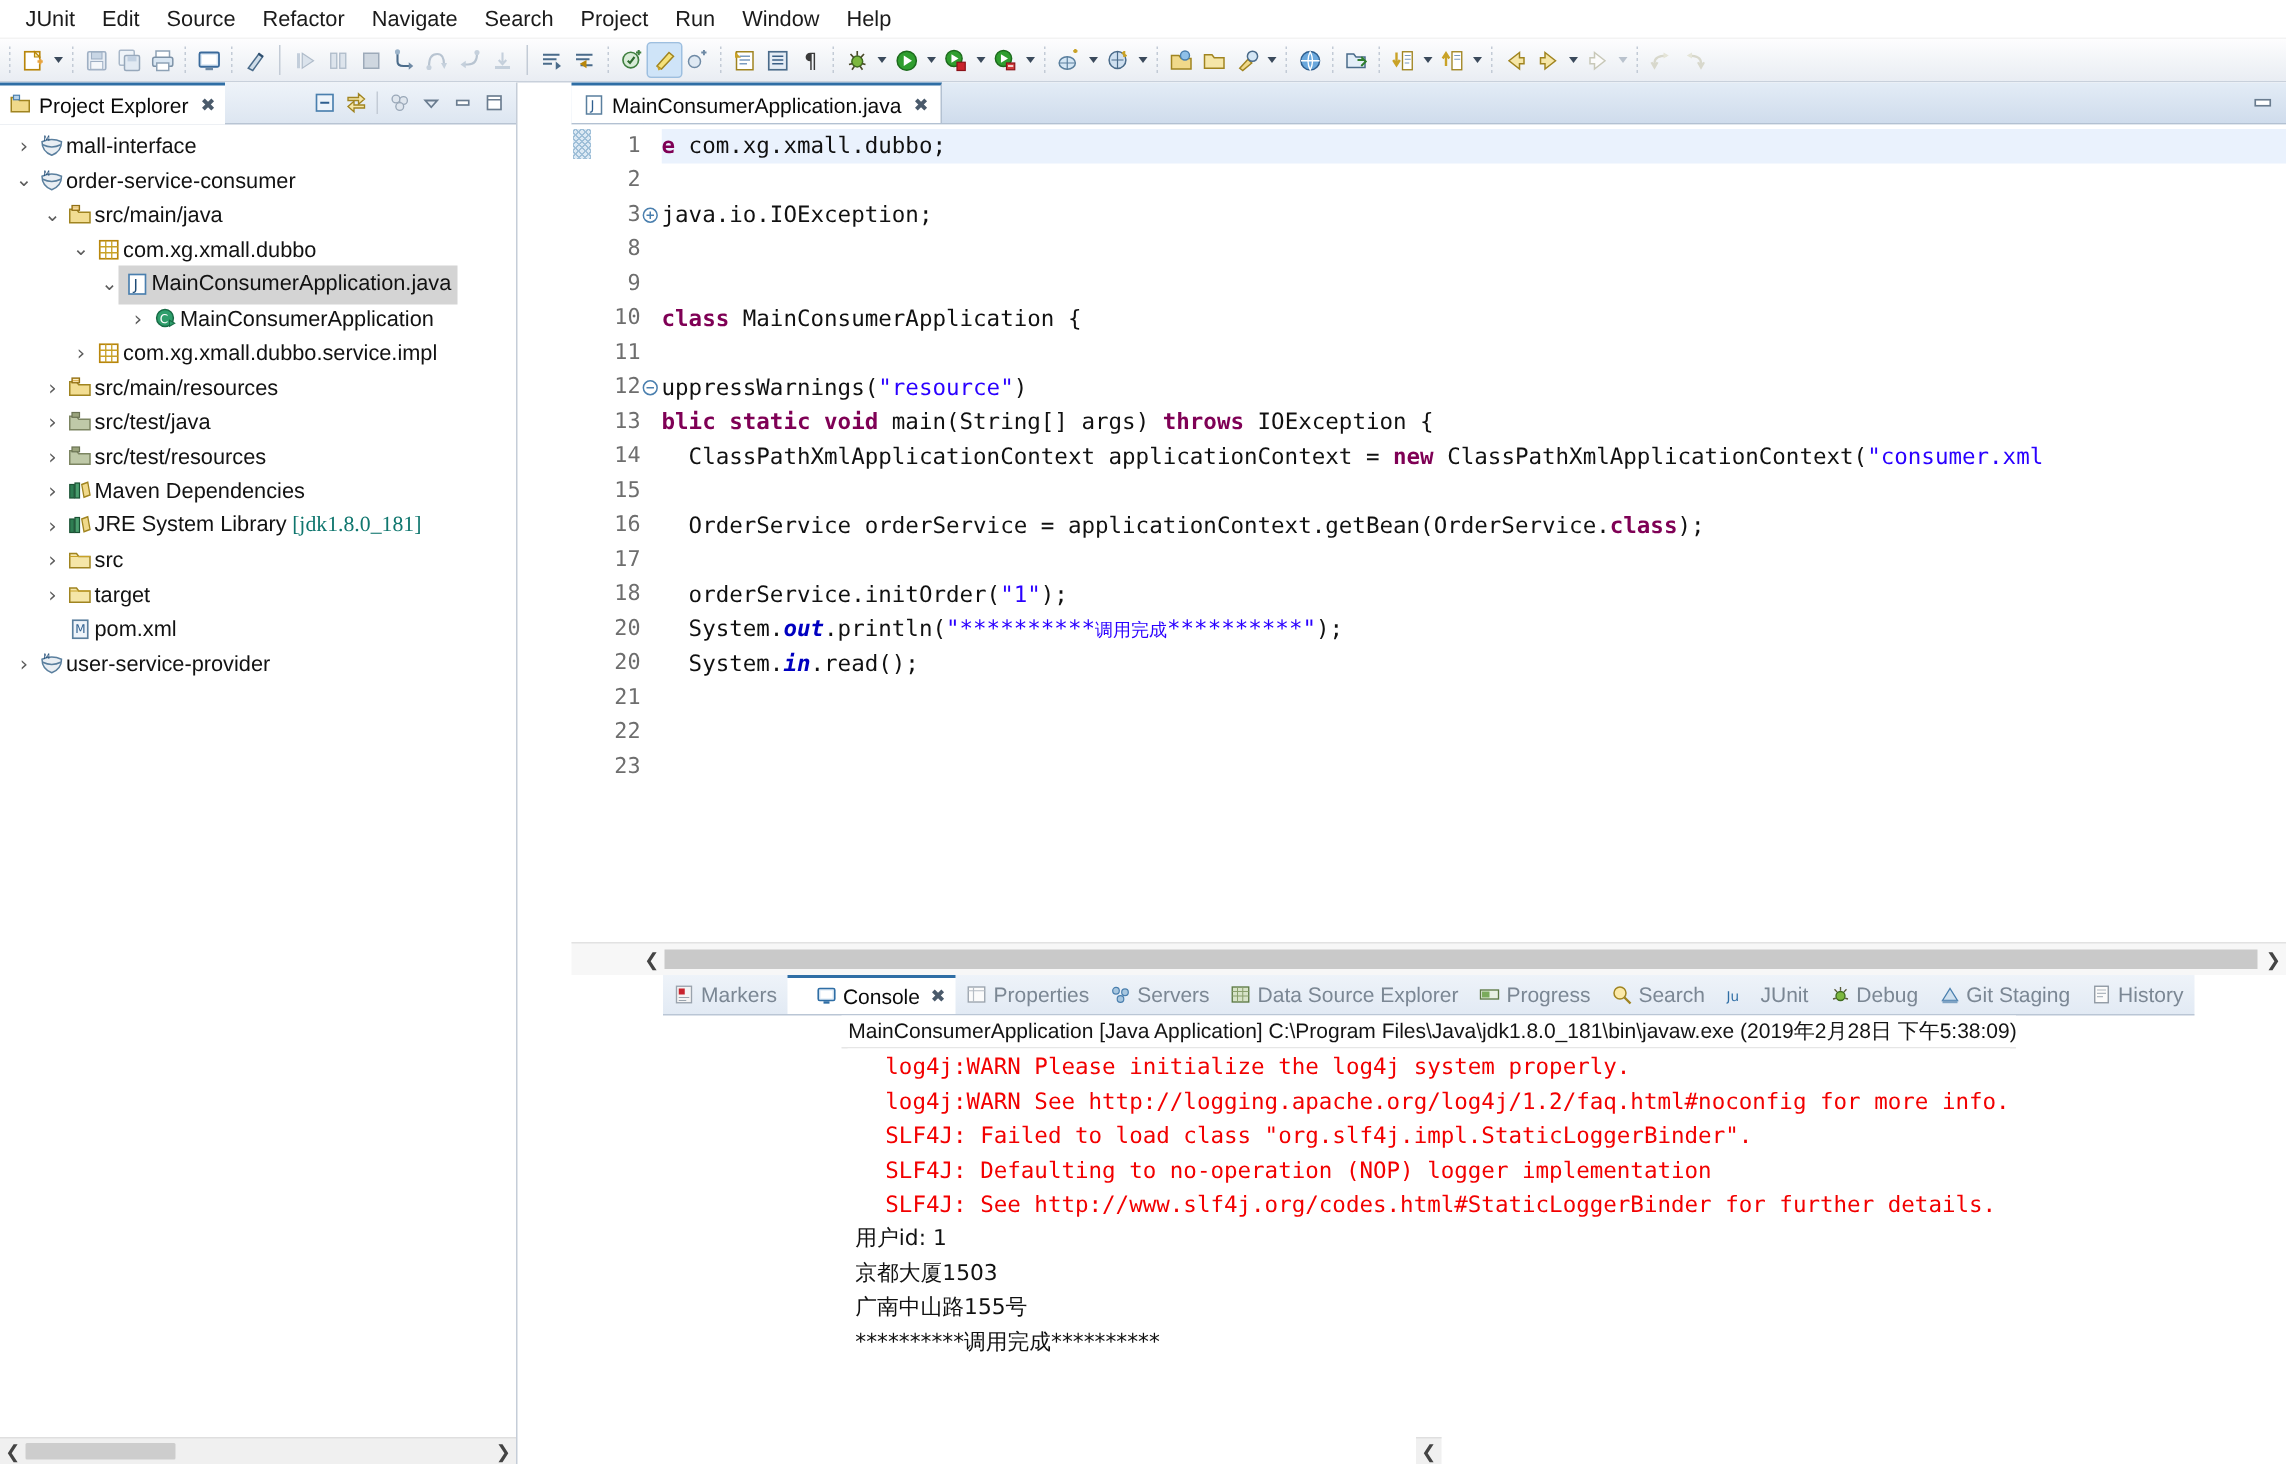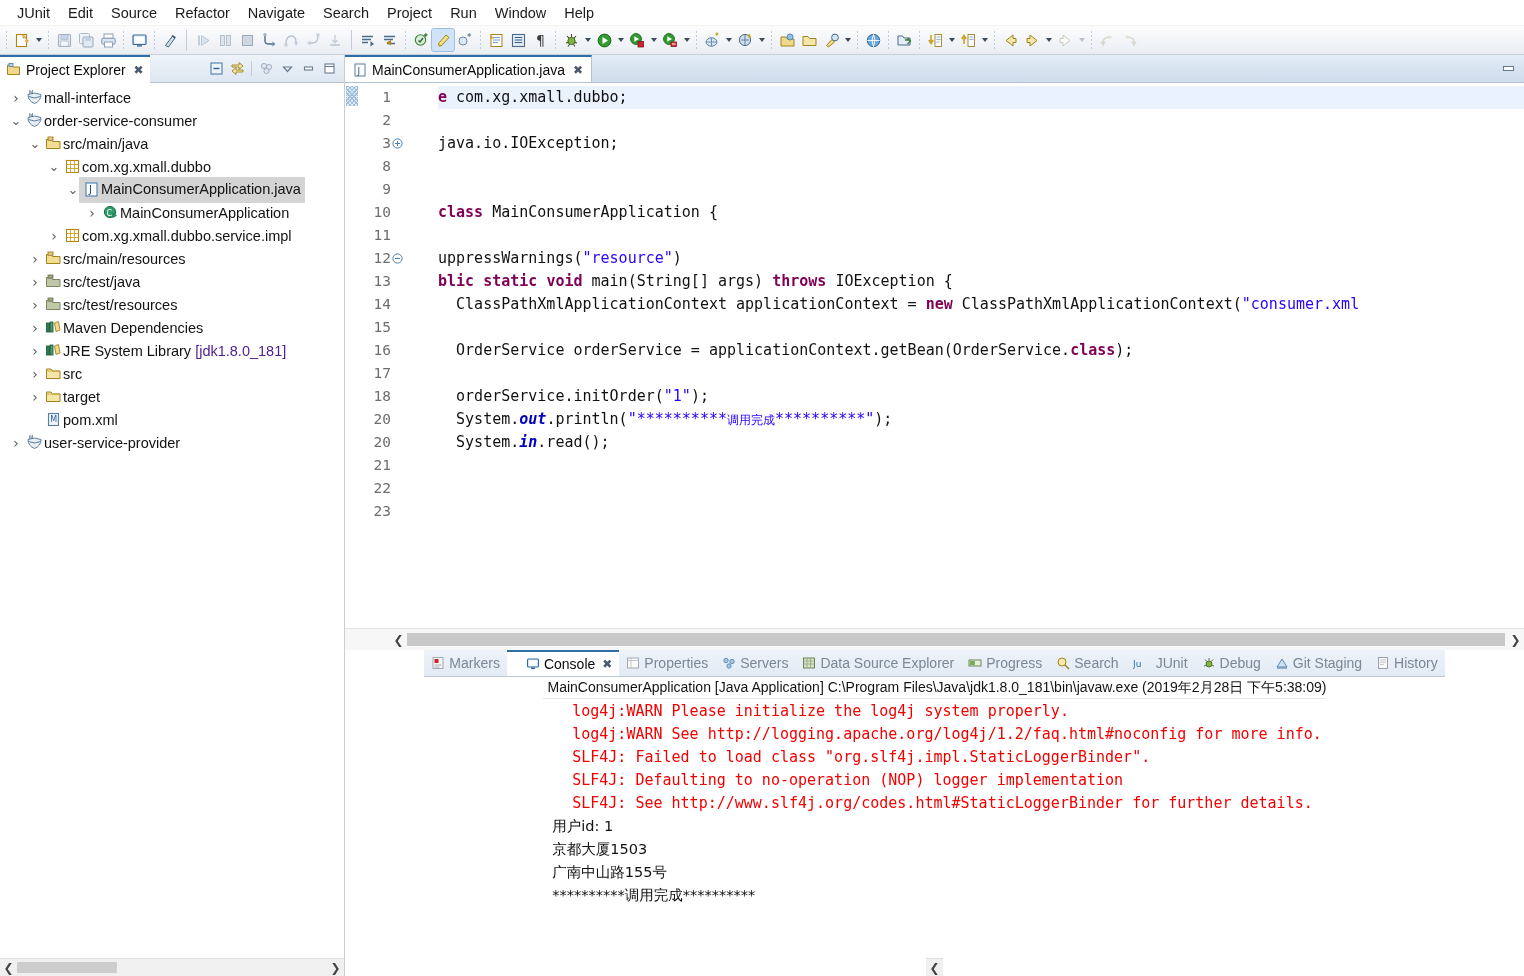--- a/index.html
+++ b/index.html
@@ -45,21 +45,21 @@
     flex:0 0 auto;
   }
   .tb-arrow:before {
     content:""; width:0; height:0;
     border-left:3.5px solid transparent; border-right:3.5px solid transparent;
     border-top:4px solid #3b4a5c;
   }
   .tb-arrow.dim:before { border-top-color:#b9c2cd; }
 
   
-  #workbench { display:flex; height:calc(976px - 26px - 29px); }
+  #workbench { display:flex; height:calc(976px - 26px - 29px);gap:36px; }
 
   
   #leftpane {
     width:345px; flex:0 0 345px; display:flex; flex-direction:column;
     background:#ffffff; border-right:1px solid #c5cdd8;
   }
   #pe-tabrow {
     height:28px; display:flex; align-items:center;
     background:linear-gradient(to bottom,#eef3f9,#dde6f1);
     border-bottom:1px solid #b8c4d3;
@@ -82,21 +82,21 @@
     font-size:14.5px; color:#111;
   }
   .trow { display:flex; align-items:center; height:23px; white-space:nowrap; }
   .twisty {
     width:16px; height:23px; flex:0 0 auto;
     display:flex; align-items:center; justify-content:center;
     color:#5c5c5c; font-size:11px; font-family:"DejaVu Sans", sans-serif;
   }
   .ticon { width:20px; height:23px; flex:0 0 auto; display:flex; align-items:center; justify-content:center; }
   .tlabel { font-size:14.5px; color:#121212; }
-  .tlabel .dim { color:#4c1d95; }
+  .tlabel .dim { color:#0f766e;font-family:Liberation Serif, serif; }
   .trow.sel .tlabel-wrap { background:#d4d4d4; padding:1px 4px 2px 2px; margin-left:-2px; }
   .tlabel-wrap { display:inline-flex; align-items:center; }
 
   #pe-hscroll {
     height:18px; flex:0 0 18px; background:#f0f0f0;
     border-top:1px solid #dfdfdf; display:flex; align-items:center;
   }
   .sb-arrow {
     width:17px; height:17px; display:flex; align-items:center; justify-content:center;
     font-size:12px; color:#444; font-family:"DejaVu Sans", sans-serif;
@@ -144,21 +144,21 @@
     position:absolute; right:-10px; top:6px;
     width:11px; height:11px; font-size:10px; line-height:10px;
     color:#4a7fae; font-family:"DejaVu Sans", sans-serif;
   }
   #foldcol { width:12px; flex:0 0 12px; background:#ffffff; }
   #code {
     flex:1 1 auto; min-width:0; overflow:hidden;
     font-family:"DejaVu Sans Mono", monospace; font-size:15px;
     padding-top:3px; white-space:pre; background:#ffffff; position:relative;
   }
-  .cline { height:23px; line-height:23px; white-space:pre;margin-left:33px; }
+  .cline { height:23px; line-height:23px; white-space:pre; }
   .cline.hl { background:#eaf2fd; }
   .kw2 { color:#7f0055; font-weight:bold; }
   .str { color:#2a00ff; }
   .fld { color:#0000c0; font-style:italic; font-weight:bold; }
   .cjk { color:#2a00ff; font-family:"DejaVu Sans", sans-serif; font-size:12px; }
   .pl { color:#111111; }
 
   #ed-hscroll {
     height:22px; flex:0 0 22px; background:#f7f7f7;
     border-top:1px solid #e2e2e2; display:flex; align-items:center;

